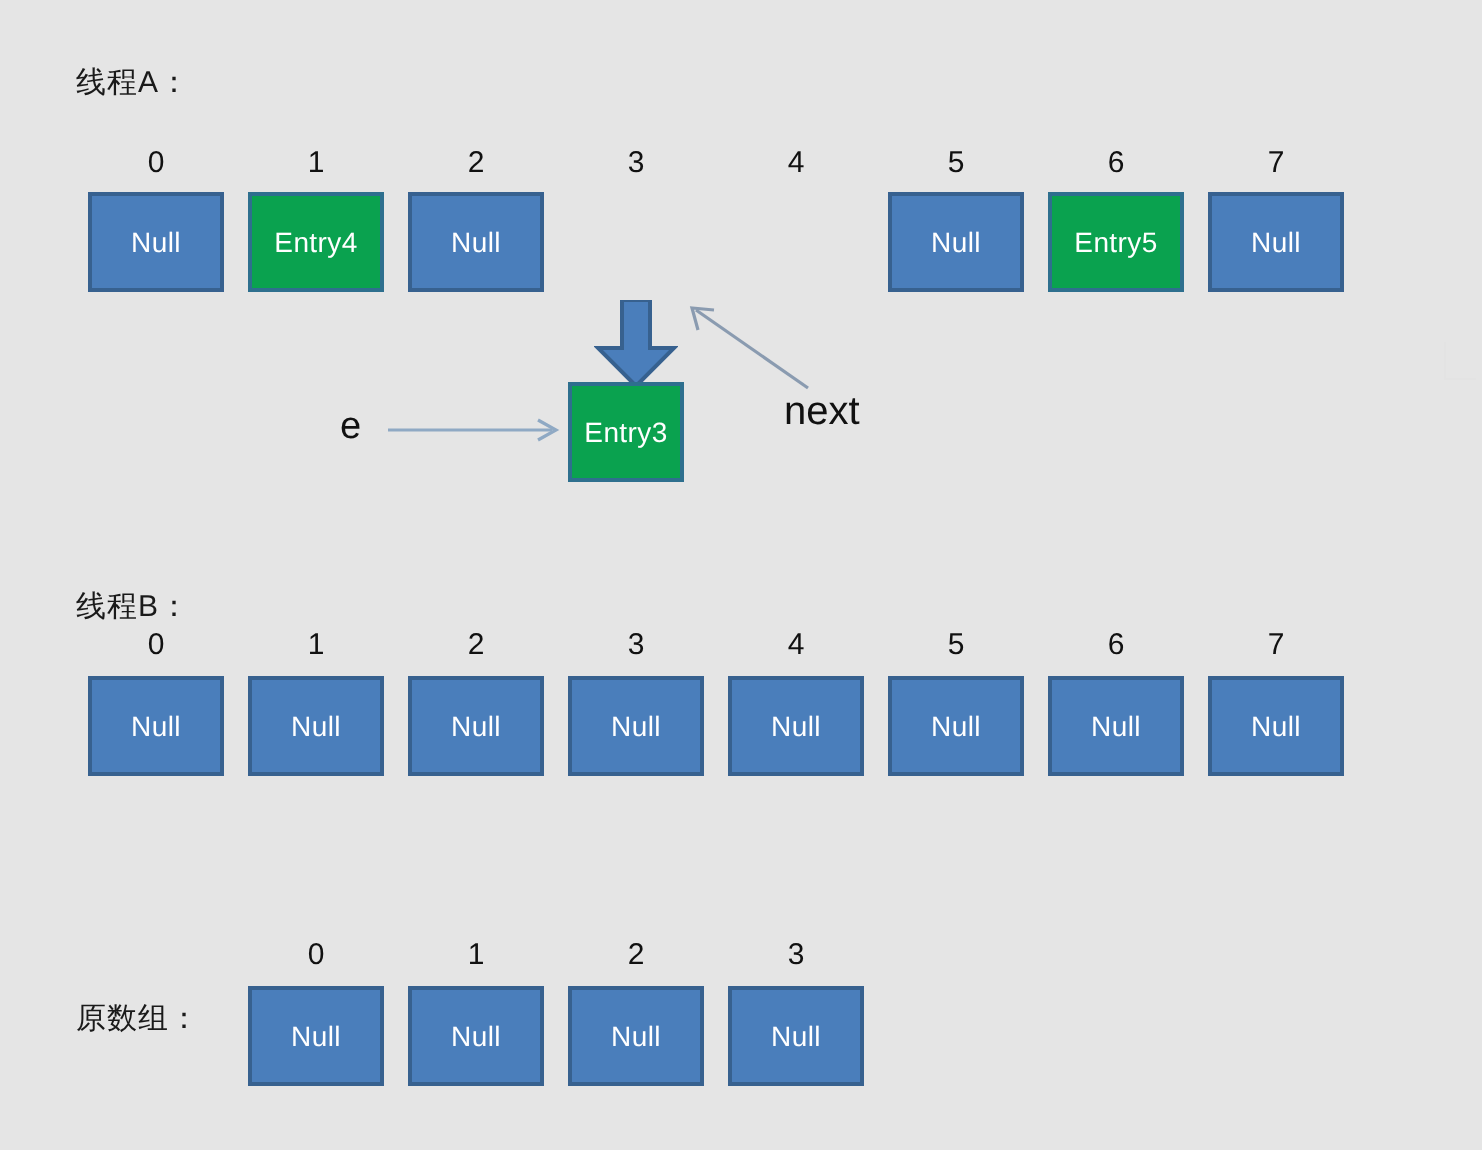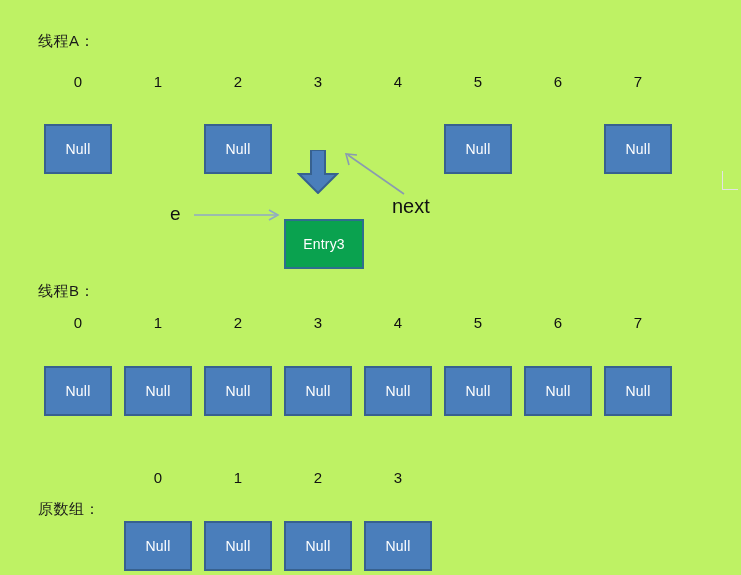--- a/index.html
+++ b/index.html
@@ -4,35 +4,35 @@
 <style>
   html, body {
     margin: 0;
     padding: 0;
     background: #ffffff;
   }
   #canvas {
     position: relative;
     width: 741px;
     height: 575px;
-    background: #bef264;
+    background: #e5e5e5;
     font-family: "Liberation Sans", "DejaVu Sans", sans-serif;
     overflow: hidden;
   }
 
   
   .section-label {
     position: absolute;
     font-size: 15px;
     color: #1a1a1a;
     white-space: nowrap;
     letter-spacing: 0.5px;
   }
   #label-thread-a { left: 38px; top: 32px; }
-  #label-thread-b { left: 38px; top: 282px; }
+  #label-thread-b { left: 38px; top: 294px; }
   #label-orig-array { left: 38px; top: 500px; }
 
   
   .index-row {
     position: absolute;
     height: 20px;
   }
   .index-cell {
     position: absolute;
     width: 68px;
@@ -51,37 +51,36 @@
     position: absolute;
     width: 68px;
     height: 50px;
     box-sizing: border-box;
     display: flex;
     align-items: center;
     justify-content: center;
     font-size: 14px;
     color: #ffffff;
     letter-spacing: 0.2px;
-    margin-top: 28px;
   }
   .cell.null {
     background: #4a7ebb;
     border: 2px solid #37618f;
   }
   .cell.entry {
     background: #0aa24f;
     border: 2px solid #2e6f8e;
   }
 
   
   #entry3-box {
     position: absolute;
     left: 284px;
     top: 191px;
-    width: 80px;
+    width: 58px;
     height: 50px;
   }
 
   
   #thick-arrow {
     position: absolute;
     left: 297px;
     top: 150px;
     width: 42px;
     height: 44px;
@@ -146,22 +145,24 @@
     <div class="index-cell" style="left:160px;">2</div>
     <div class="index-cell" style="left:240px;">3</div>
     <div class="index-cell" style="left:320px;">4</div>
     <div class="index-cell" style="left:400px;">5</div>
     <div class="index-cell" style="left:480px;">6</div>
     <div class="index-cell" style="left:560px;">7</div>
   </div>
 
   <div class="box-row" id="box-row-a" style="left:44px; top:96px; width:628px;">
     <div class="cell null" style="left:0px;">Null</div>
+    <div class="cell entry" style="left:80px;">Entry4</div>
     <div class="cell null" style="left:160px;">Null</div>
     <div class="cell null" style="left:400px;">Null</div>
+    <div class="cell entry" style="left:480px;">Entry5</div>
     <div class="cell null" style="left:560px;">Null</div>
   </div>
 
   <svg id="thick-arrow" viewBox="0 0 42 44">
     <polygon points="14,0 28,0 28,24 40,24 21,43 2,24 14,24" fill="#4a7ebb" stroke="#37618f" stroke-width="2" stroke-linejoin="miter"></polygon>
   </svg>
 
   <div class="cell entry" id="entry3-box">Entry3</div>
 
   <div id="e-label">e</div>

